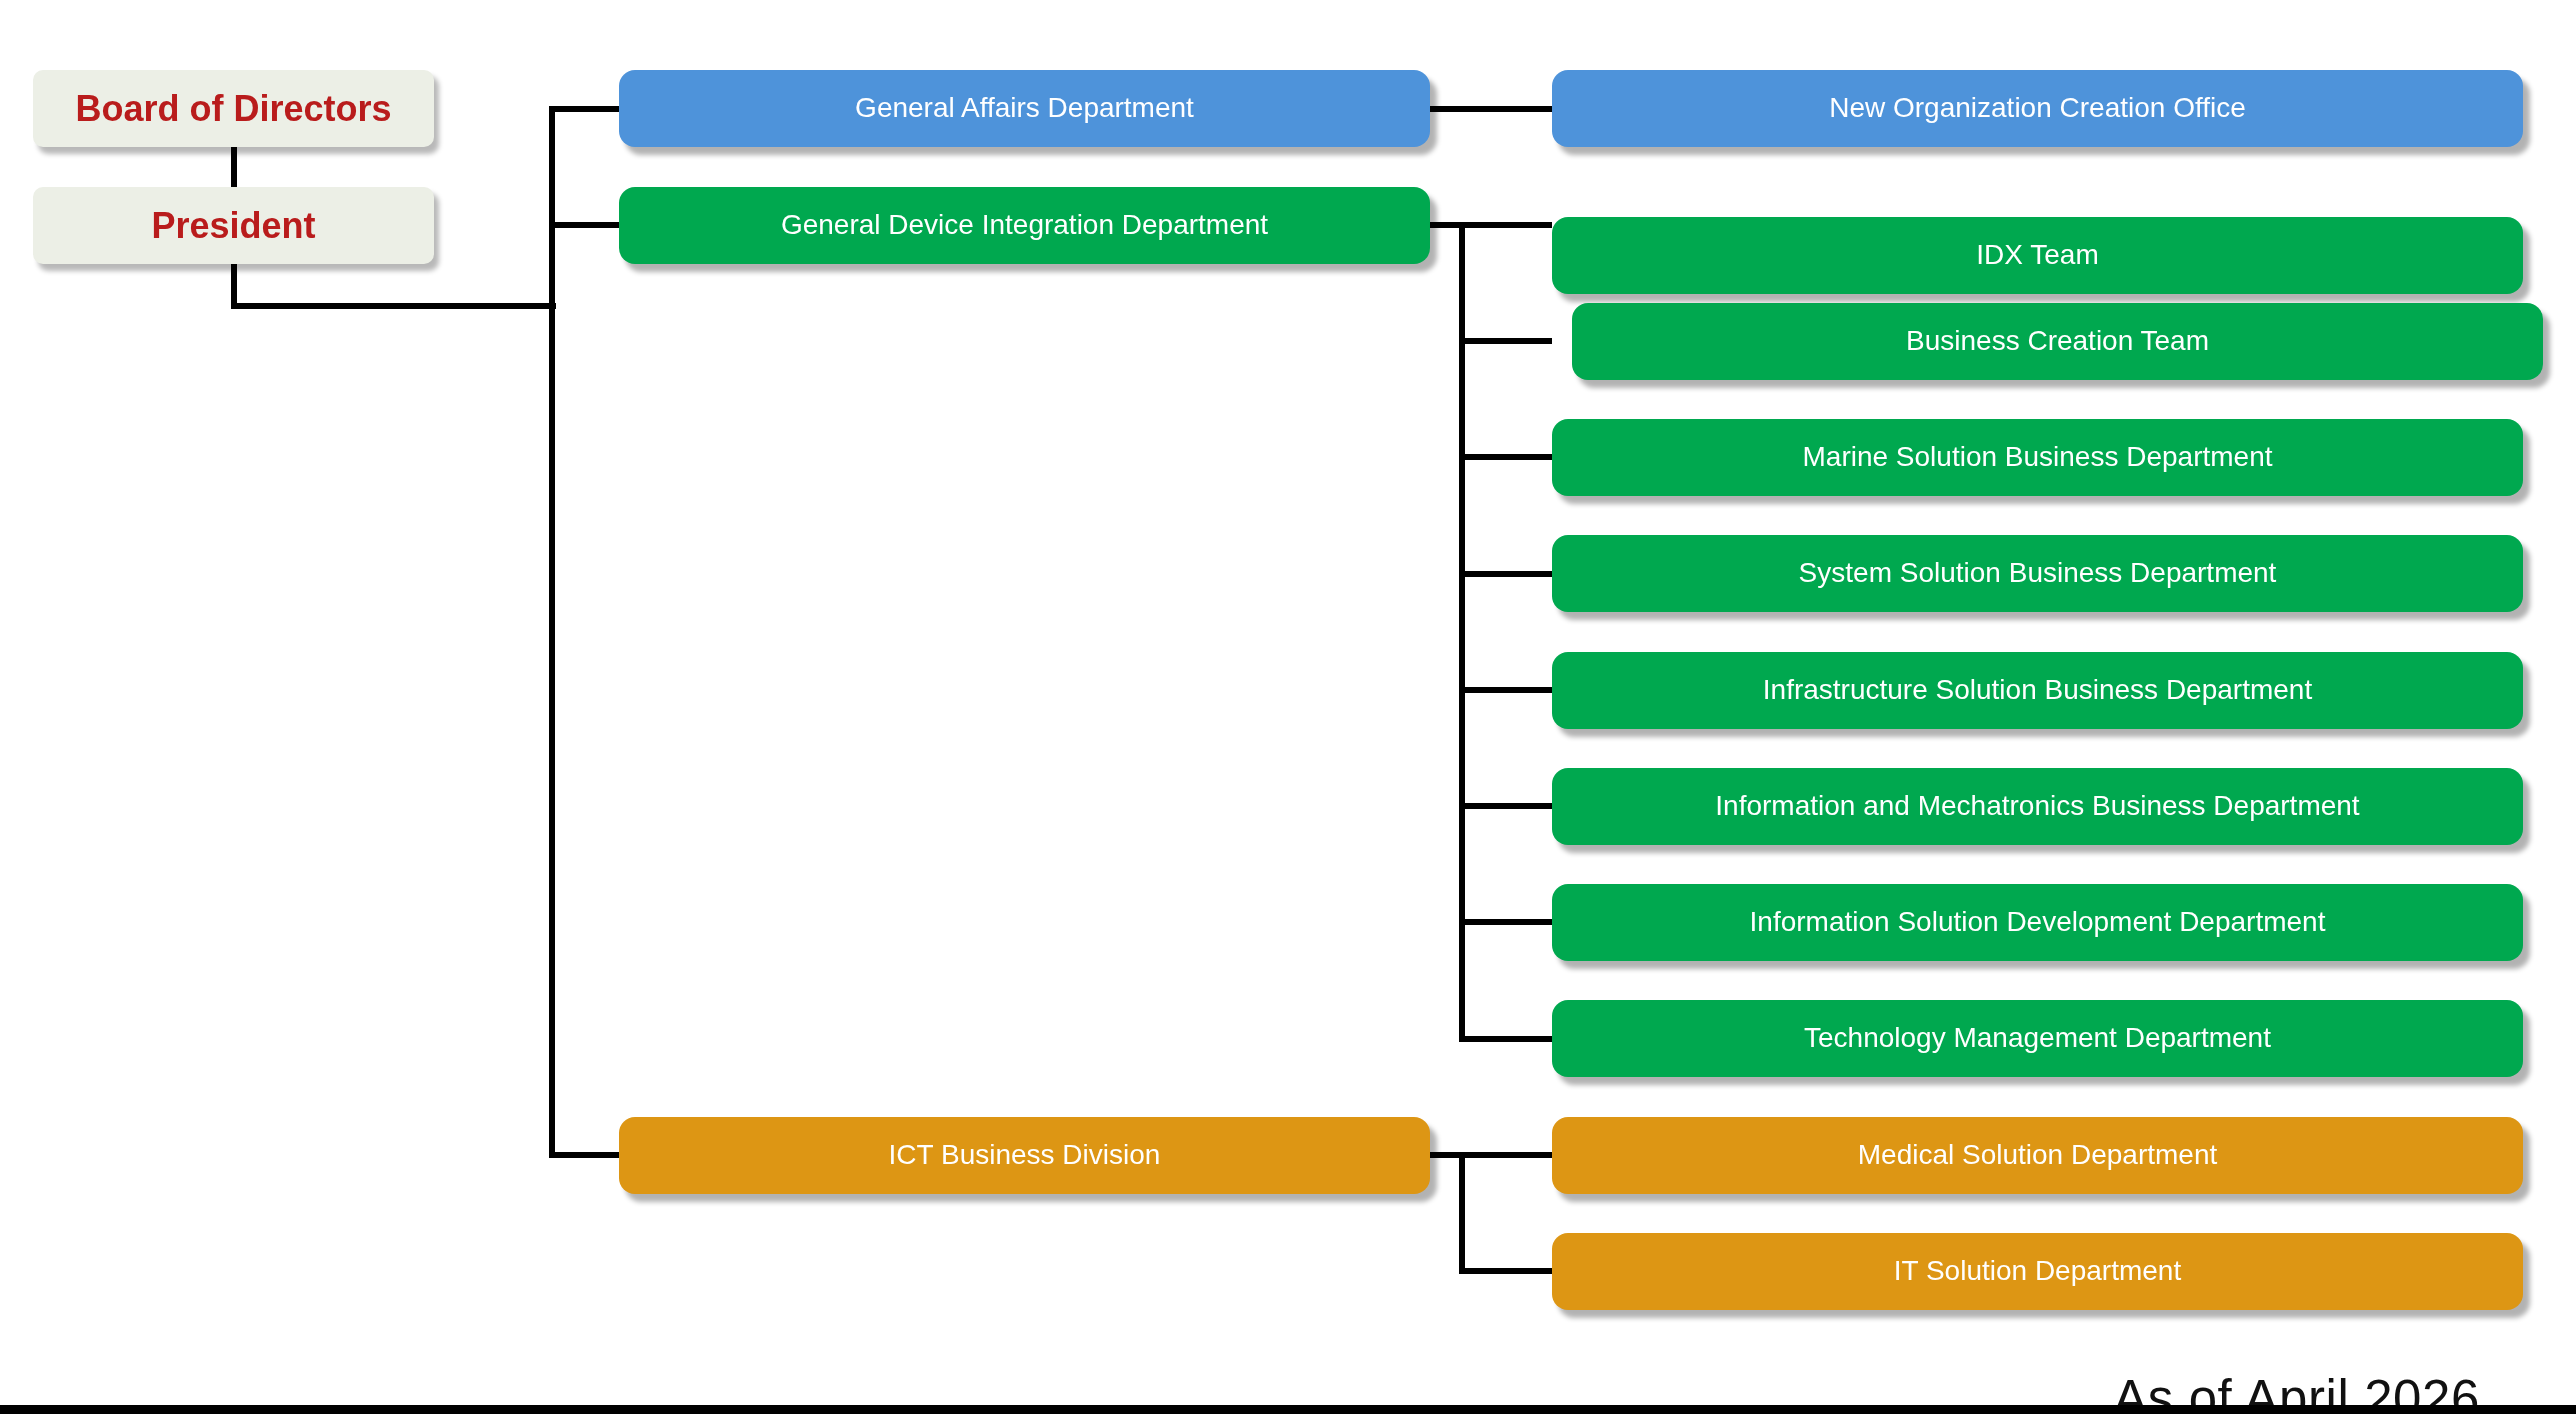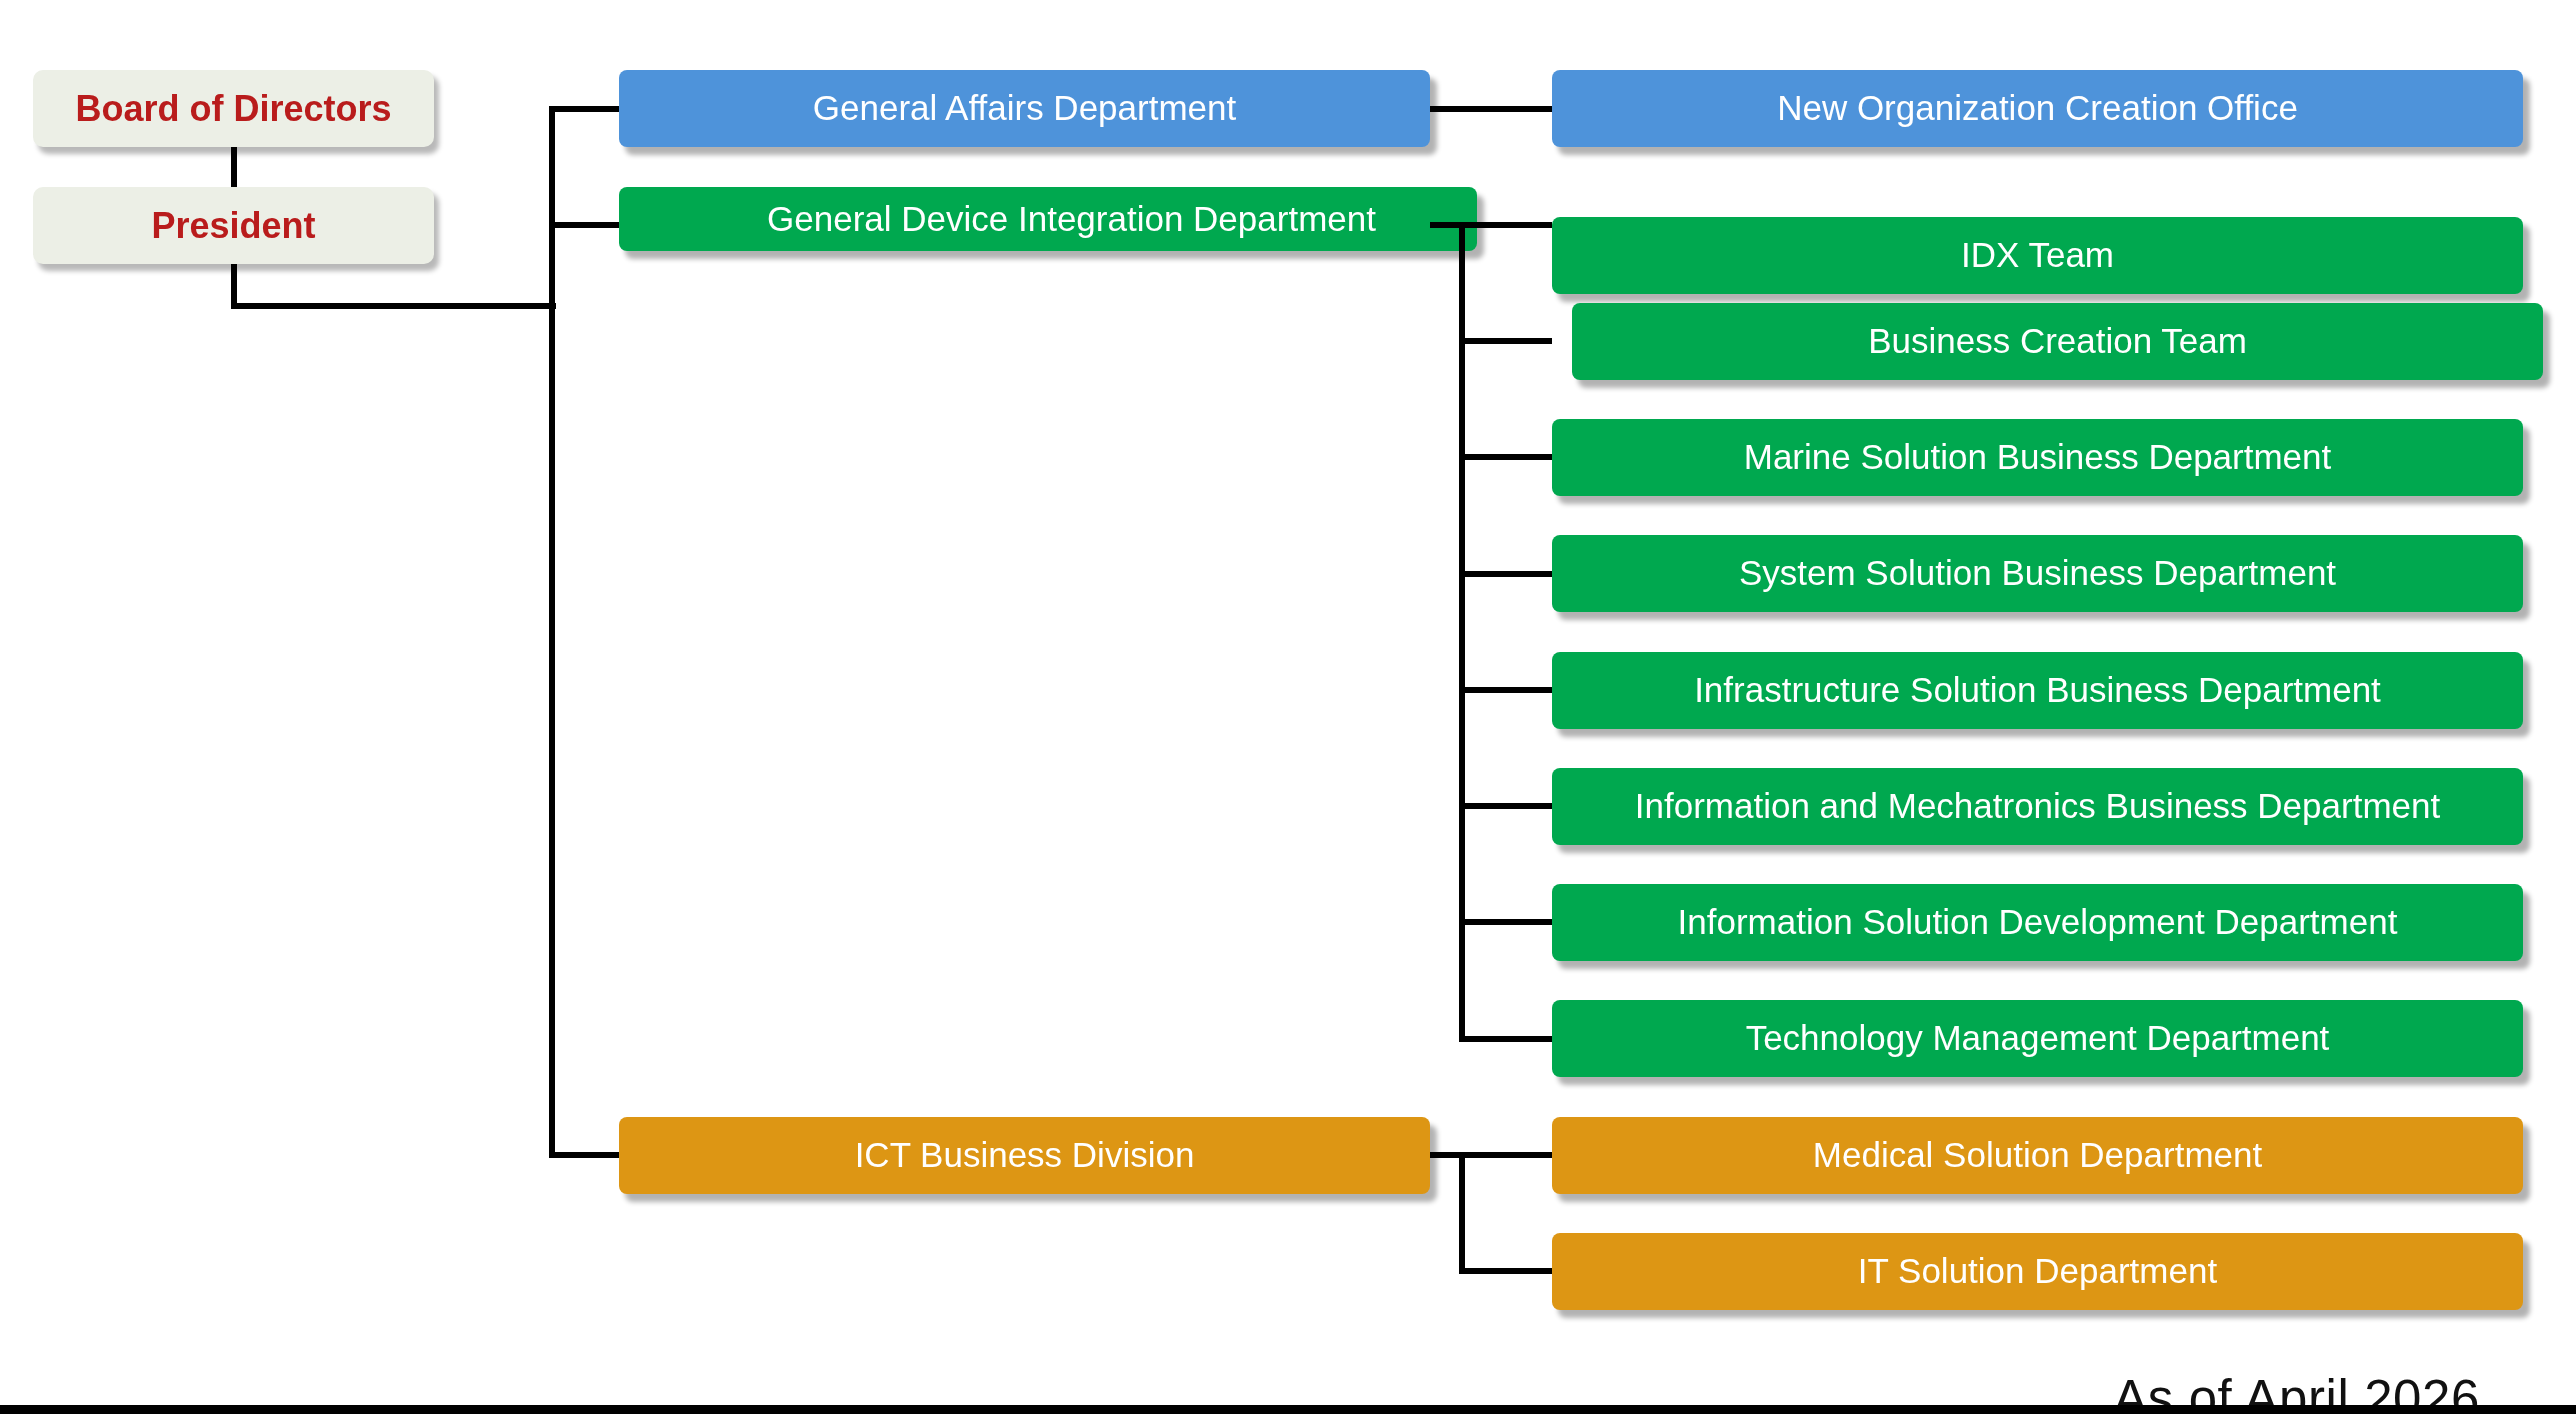--- a/index.html
+++ b/index.html
@@ -11,23 +11,23 @@
     overflow: hidden;
     font-family: "Liberation Sans", sans-serif;
   }
   .node {
     position: absolute;
     display: flex;
     align-items: center;
     justify-content: center;
     text-align: center;
     color: #ffffff;
-    font-size: 35px;
+    font-size: 28px;
     line-height: 1.1;
-    border-radius: 8px;
+    border-radius: 16px;
     box-shadow: 6.8px 8px 5.6px rgba(0,0,0,0.30);
   }
   .node.exec {
     color: #b91c1c;
     font-weight: 700;
     font-size: 36px;
     border-radius: 10px;
     box-shadow: 5px 6.2px 5px rgba(0,0,0,0.28);
   }
   .line {
@@ -55,21 +55,21 @@
 </style>
 </head>
 <body>
 
 <div class="canvas">
 
   <div class="node exec" style="left: 33px; top: 70px; width: 401px; height: 77px; background: rgb(236, 239, 230);">Board of Directors</div>
   <div class="node exec" style="left: 33px; top: 187px; width: 401px; height: 77px; background: rgb(236, 239, 230);">President</div>
 
   <div class="node" style="left: 619px; top: 70px; width: 811px; height: 77px; background: rgb(78, 147, 218);">General Affairs Department</div>
-  <div class="node" style="left: 619px; top: 187px; width: 811px; height: 64px; background: rgb(0, 168, 79); padding-left: 47px;">General Device Integration Department</div>
+  <div class="node" style="left: 619px; top: 187px; width: 811px; height: 77px; background: rgb(0, 168, 79);">General Device Integration Department</div>
   <div class="node" style="left: 619px; top: 1117px; width: 811px; height: 77px; background: rgb(221, 150, 20);">ICT Business Division</div>
 
   <div class="node" style="left: 1552px; top: 70px; width: 971px; height: 77px; background: rgb(78, 147, 218);">New Organization Creation Office</div>
 
   <div class="node" style="left: 1552px; top: 187px; width: 971px; height: 77px; background: rgb(0, 168, 79); margin-top: 30px;">IDX Team</div>
   <div class="node" style="left: 1552px; top: 303px; width: 971px; height: 77px; background: rgb(0, 168, 79); margin-left: 20px;">Business Creation Team</div>
   <div class="node" style="left: 1552px; top: 419px; width: 971px; height: 77px; background: rgb(0, 168, 79);">Marine Solution Business Department</div>
   <div class="node" style="left: 1552px; top: 535px; width: 971px; height: 77px; background: rgb(0, 168, 79);">System Solution Business Department</div>
   <div class="node" style="left: 1552px; top: 652px; width: 971px; height: 77px; background: rgb(0, 168, 79);">Infrastructure Solution Business Department</div>
   <div class="node" style="left: 1552px; top: 768px; width: 971px; height: 77px; background: rgb(0, 168, 79);">Information and Mechatronics Business Department</div>

